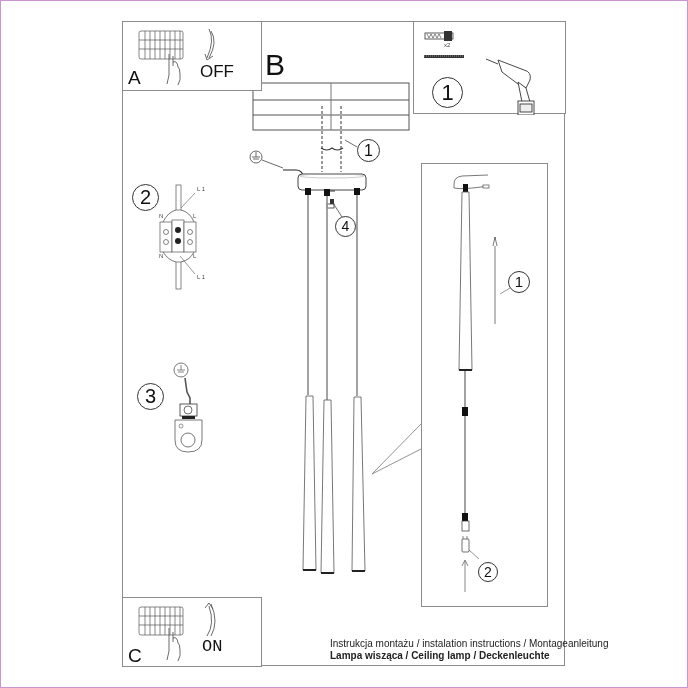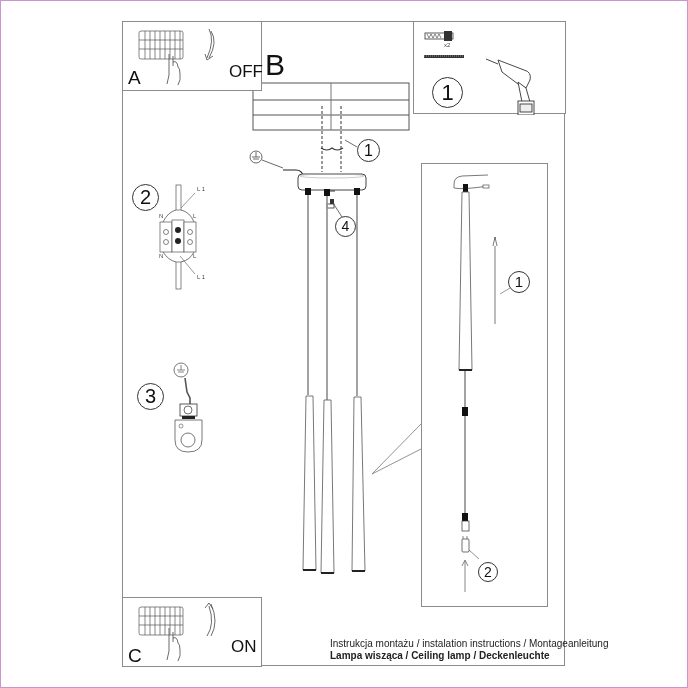--- a/index.html
+++ b/index.html
@@ -2,21 +2,21 @@
 <html><head>
   <meta charset="utf-8">
   <style>
     html, body { margin: 0; padding: 0; background: #ffffff; }
     body { width: 688px; height: 688px; position: relative; overflow: hidden; font-family: "Liberation Sans", sans-serif; }
     .page-border { position: absolute; left: 0; top: 0; width: 686px; height: 686px; border: 1px solid #c994cf; }
     .frame { position: absolute; left: 122px; top: 21px; width: 443px; height: 645px; border: 1px solid #8c8c8c; box-sizing: border-box; }
     .panel { position: absolute; background: #fff; border: 1px solid #8c8c8c; box-sizing: border-box; }
     .label-letter { position: absolute; font-size: 19px; color: #111; }
     .big-letter { position: absolute; font-size: 30px; color: #111; }
-    .state-label { position: absolute; font-size: 17px; color: #111; margin-left: 29px; }
+    .state-label { position: absolute; font-size: 17px; color: #111; }
     .circ-num { position: absolute; border: 1px solid #333; border-radius: 50%; background: #fff; text-align: center; color: #111; font-family: "Liberation Sans", sans-serif; }
     .footer-line { position: absolute; left: 330px; font-size: 10px; color: #222; white-space: nowrap; }
     svg.abs { position: absolute; left: 0; top: 0; }
     .detail-box { position: absolute; left: 421px; top: 163px; width: 127px; height: 444px; border: 1px solid #8c8c8c; box-sizing: border-box; background: #fff; }
     .small-txt { position: absolute; font-size: 6px; color: #444; }
   </style>
 </head>
 <body>
 
 <div class="page-border"></div>
@@ -218,17 +218,17 @@
         <line x1="37" y1="9" x2="37" y2="37"></line>
       <line x1="42" y1="9" x2="42" y2="37"></line>
         <line x1="47" y1="9" x2="47" y2="37"></line>
       <line x1="52" y1="9" x2="52" y2="37"></line>
         <line x1="57" y1="9" x2="57" y2="37"></line>
     </g>
     <path d="M46 30 L46 46 Q47 52 44 62 M50 34 L50 44 M50 40 Q54 38 55 45 Q57 46 57 52 Q58 58 55 63" stroke="#444" stroke-width="0.8" fill="none"></path>
     <path d="M84 38 Q92 26 86 8 M88 38 Q96 24 88 6 M82 10 L86 5 L90 11" stroke="#444" stroke-width="0.8" fill="none"></path>
   </svg>
   <span class="label-letter" style="left:5px; top:47px;">C</span>
-  <span class="state-label" style="left:79px; top:39px;">ON</span>
+  <span class="state-label" style="left:79px; top:39px;font-family:Liberation Mono, monospace;">ON</span>
 </div>
 
 <span class="footer-line" style="top:638px;">Instrukcja montażu / instalation instructions / Montageanleitung</span>
 <span class="footer-line" style="top:650px;font-weight:bold;">Lampa wisząca / Ceiling lamp / Deckenleuchte</span>
 
 </body></html>

